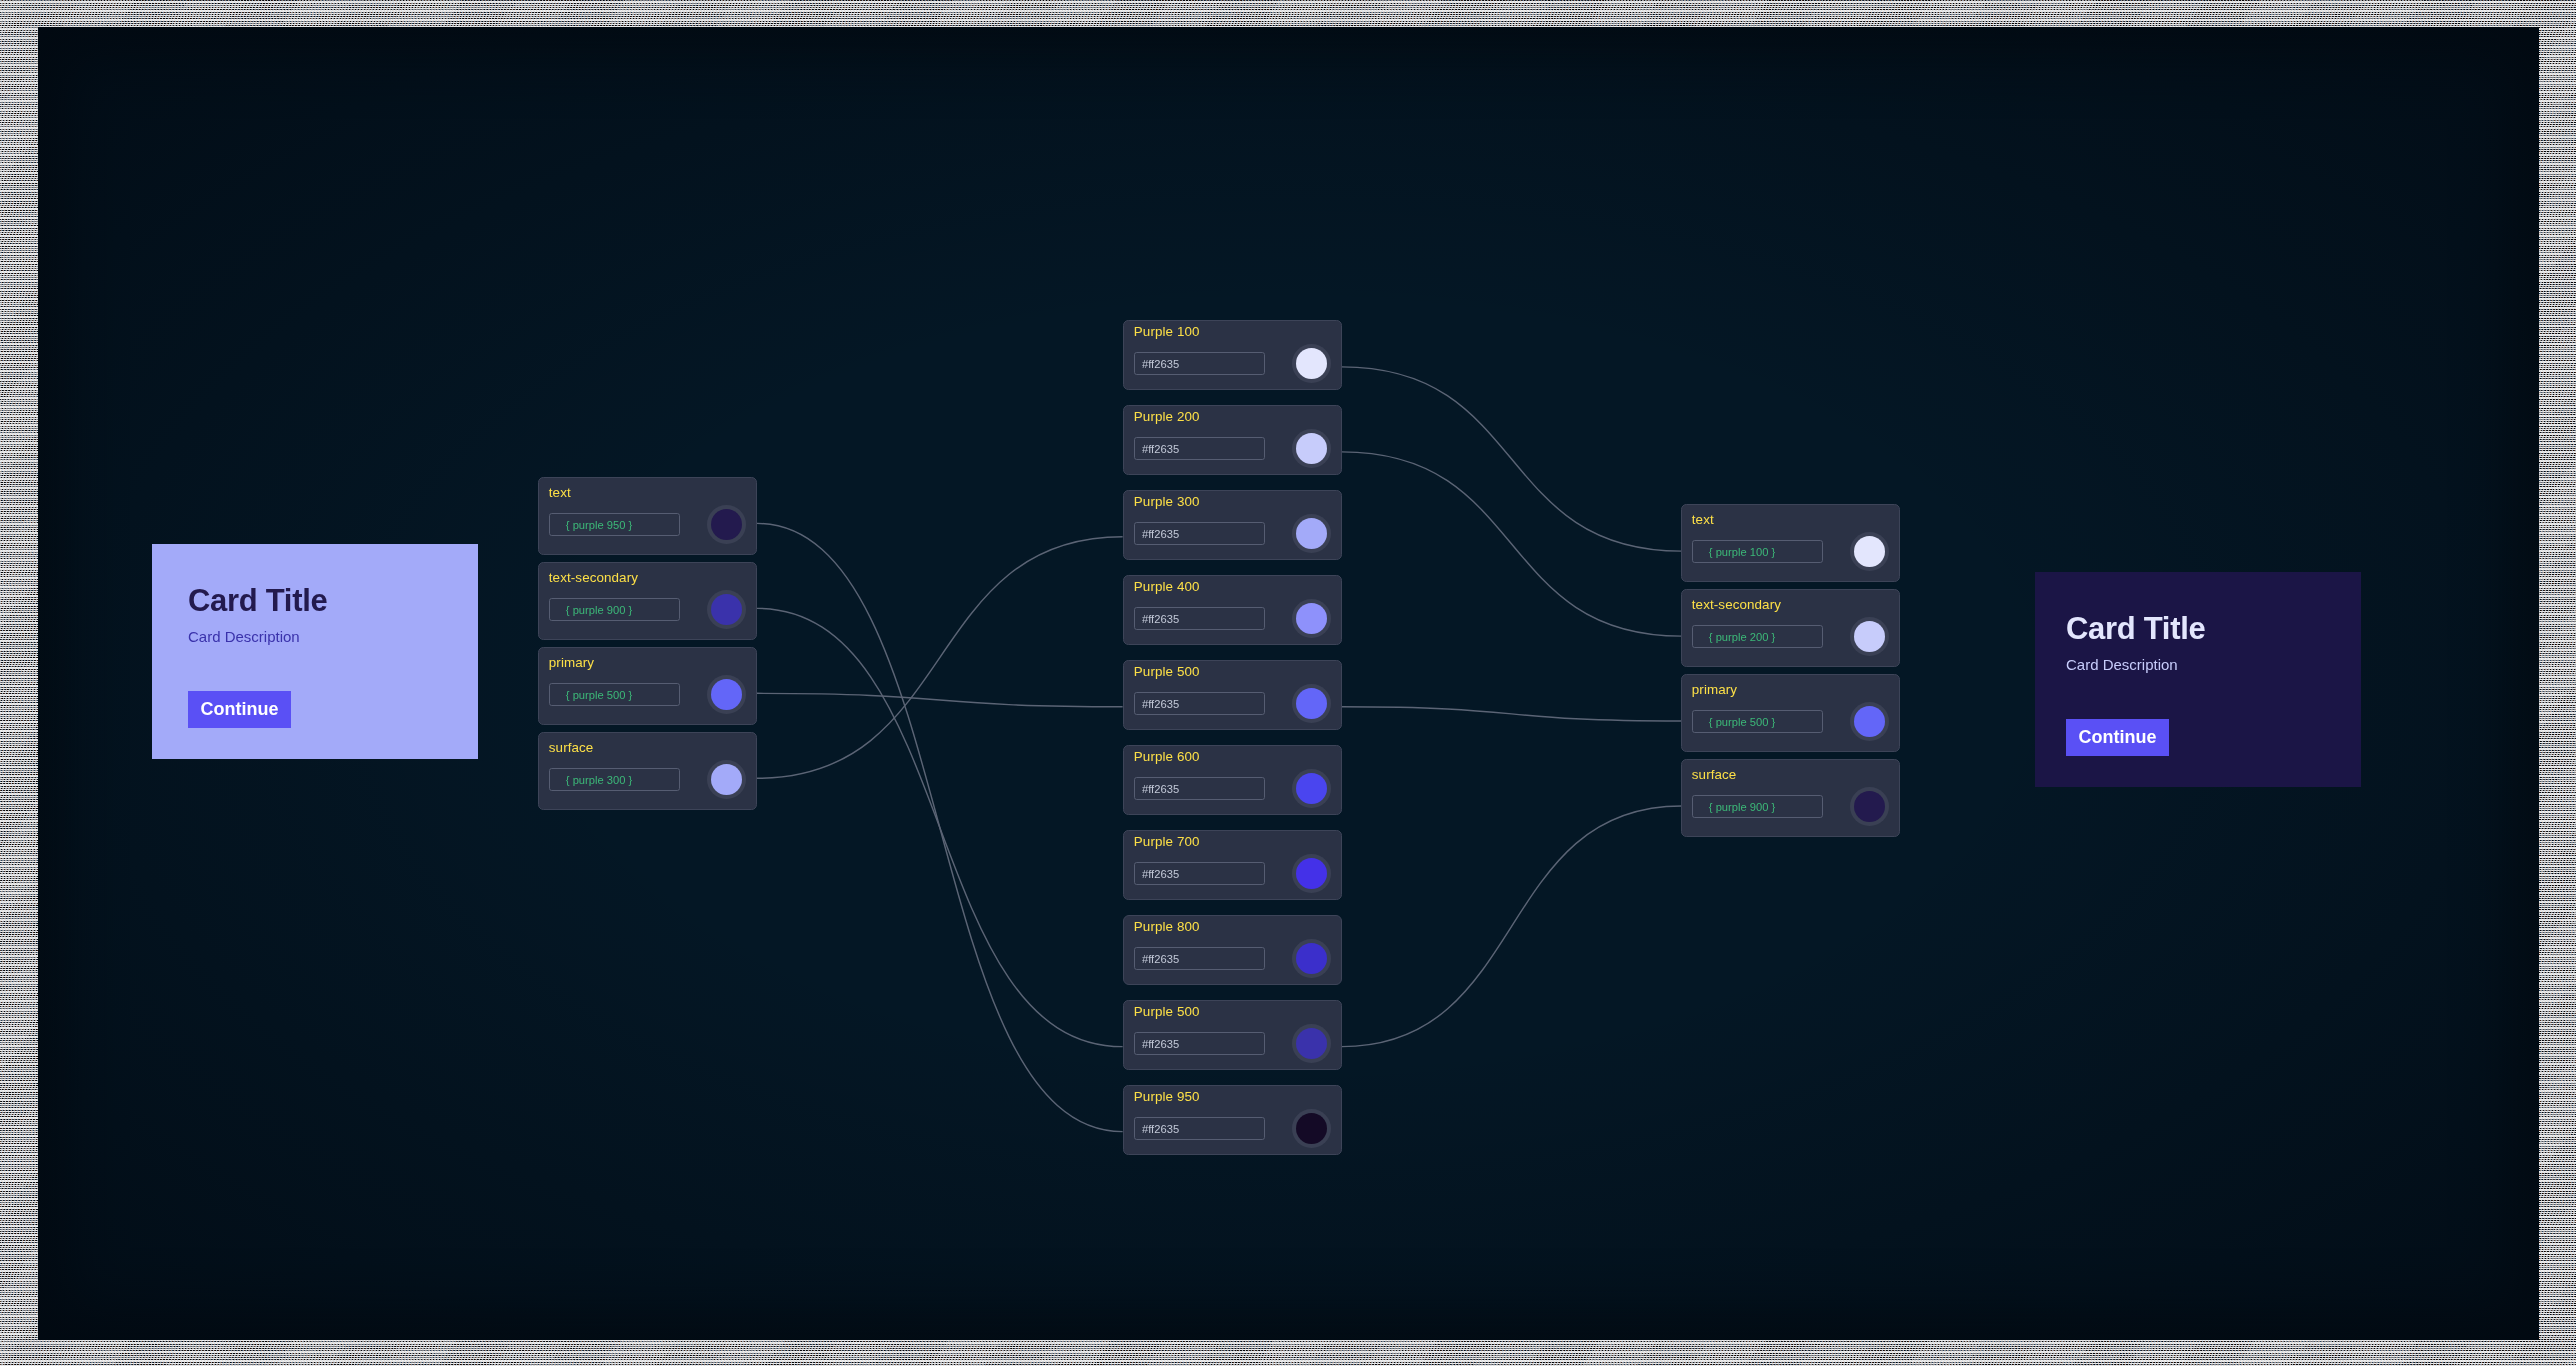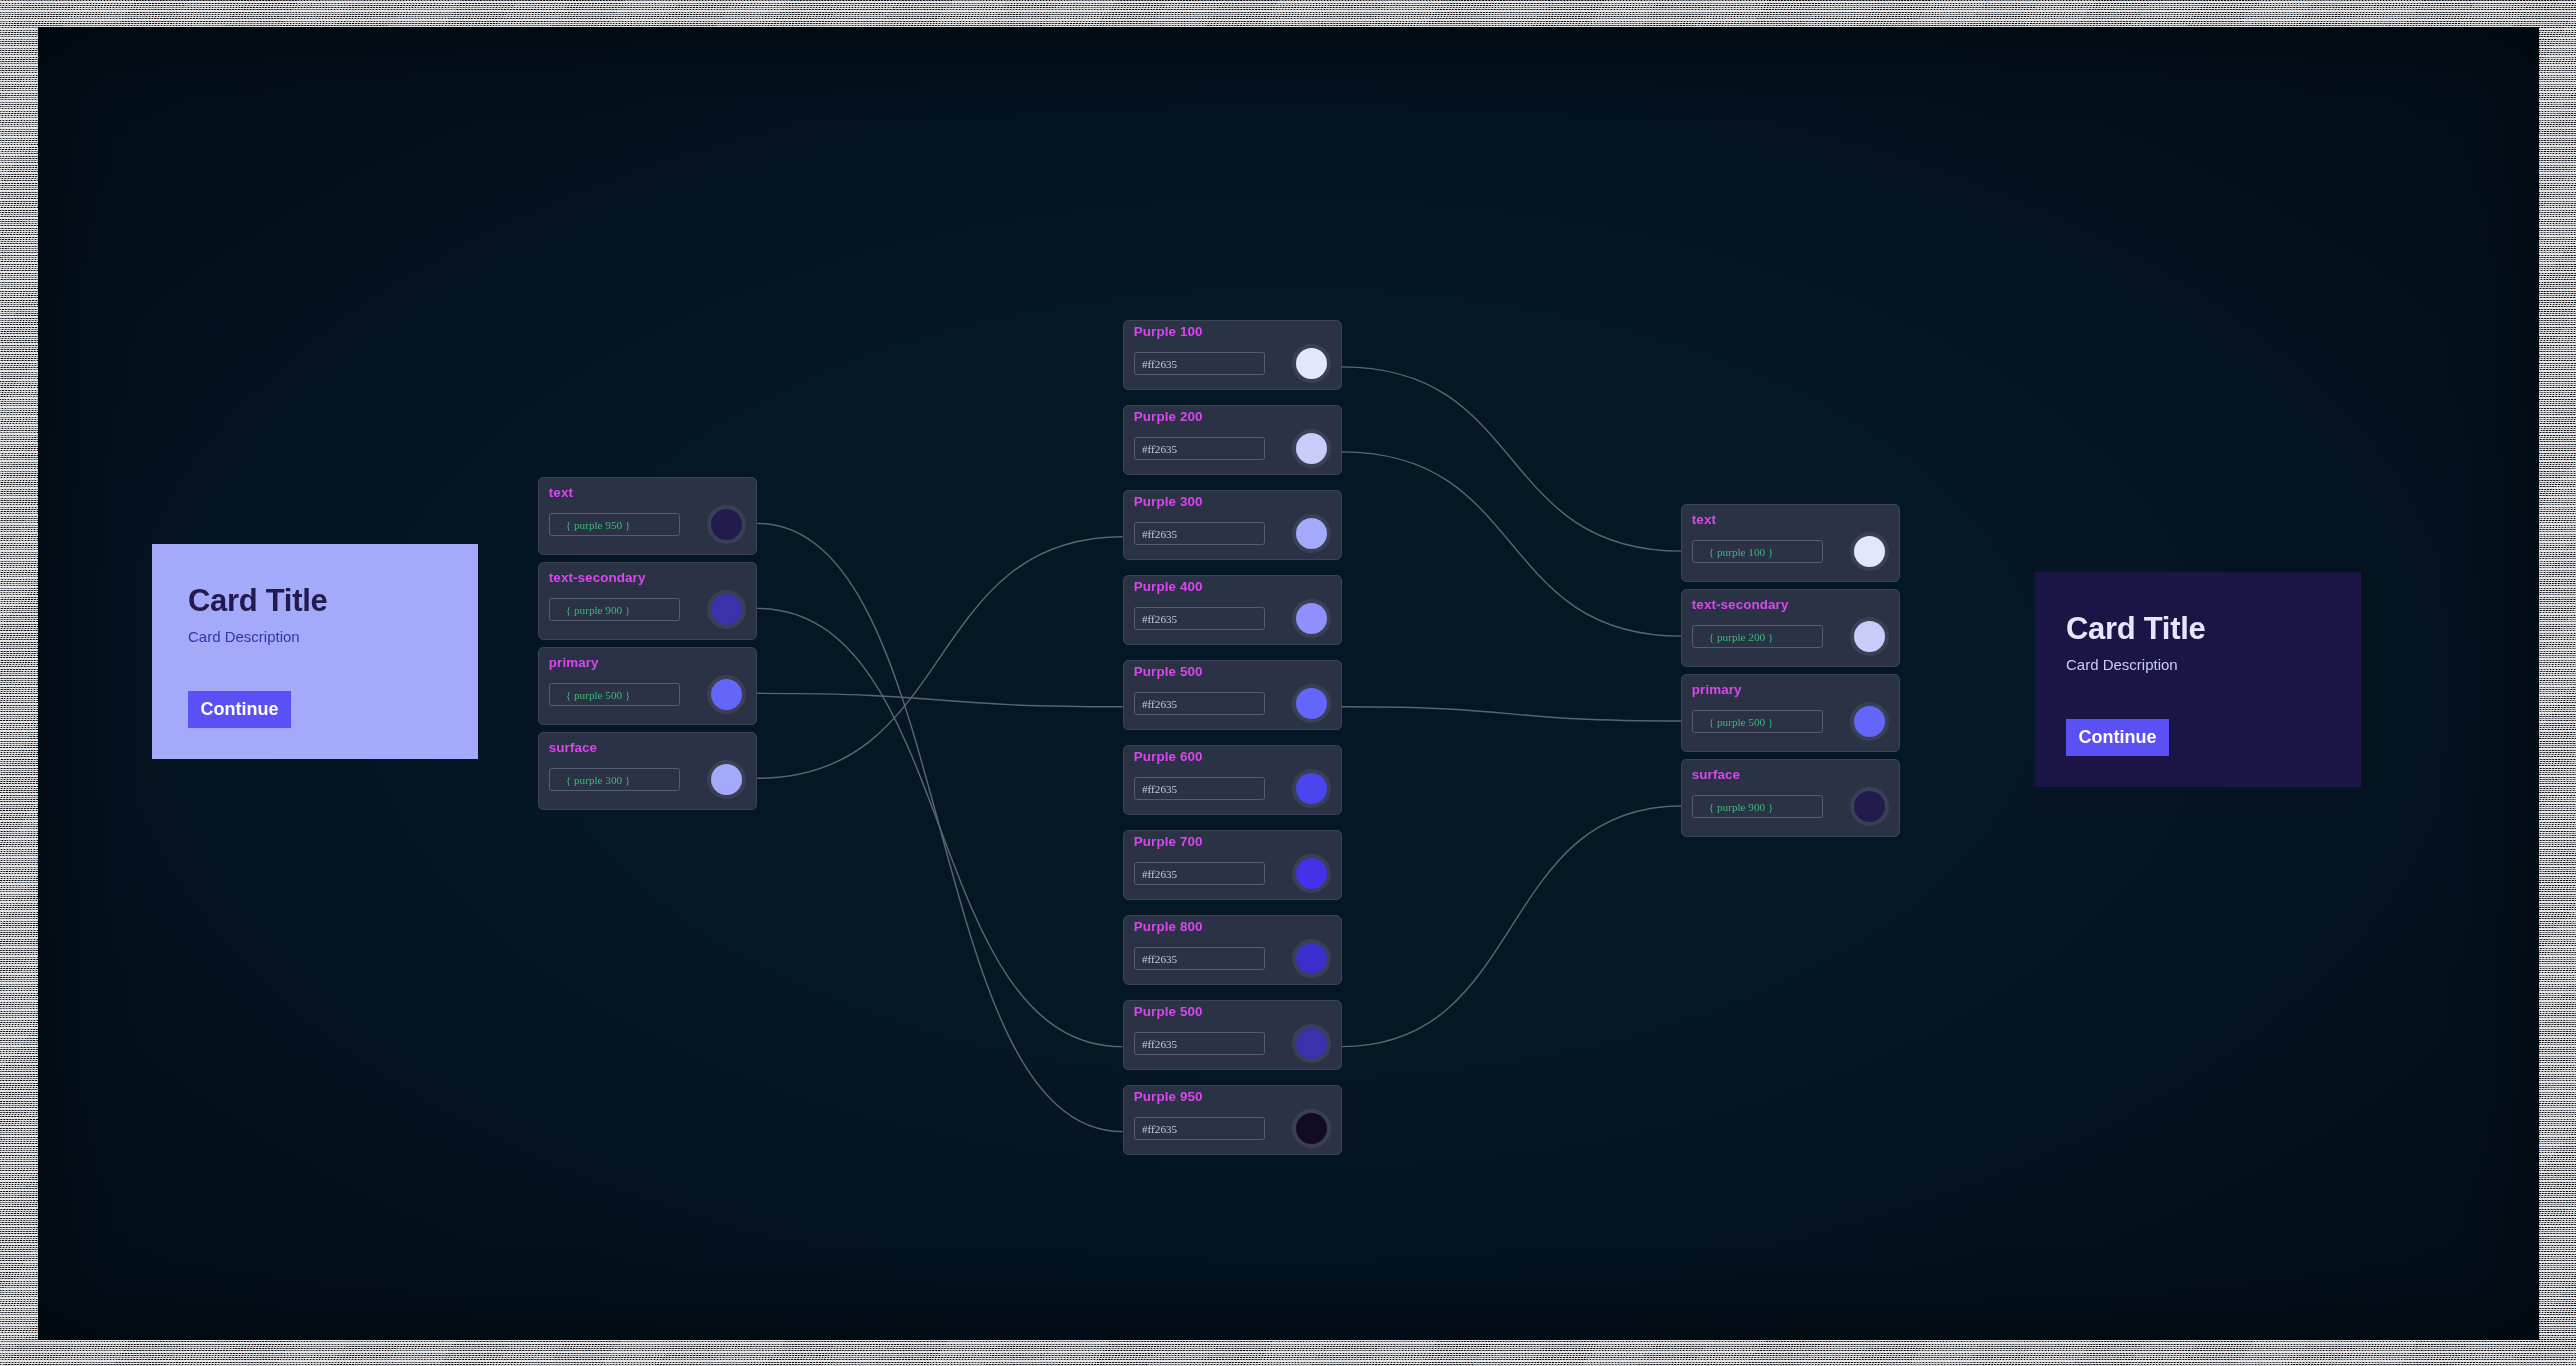--- a/index.html
+++ b/index.html
@@ -66,42 +66,42 @@
     border: 0.9px solid #3d4458;
     border-radius: 5.4px;
     padding: 8px 9.8px 9.8px 9.8px;
     display: flex;
     flex-direction: column;
     justify-content: center;
     gap: 6.3px;
   }
   .node-title {
     font-size: 13.4px;
-    font-weight: 700;
-    color: #d946ef;
+    font-weight: 400;
+    color: #fde047;
     letter-spacing: 0.1px;
     line-height: 1;
   }
   .node-row {
     display: flex;
     align-items: center;
     justify-content: space-between;
   }
   .node-field {
     width: 131px;
     height: 23px;
     border: 0.9px solid #565d72;
     border-radius: 2.7px;
     background: transparent;
     display: flex;
     align-items: center;
     padding: 0 7.2px;
     font-size: 11.2px;
     color: #c3c9d8;
-    font-family: Liberation Serif, serif;
+    font-family: Liberation Sans, sans-serif;
     white-space: nowrap;
     overflow: hidden;
   }
   .node-field.ref { color: #3cb878; padding-left: 16px; }
 
   .swatch-ring {
     width: 39px; height: 39px;
     border-radius: 50%;
     background: #3a4054;
     display: flex;

